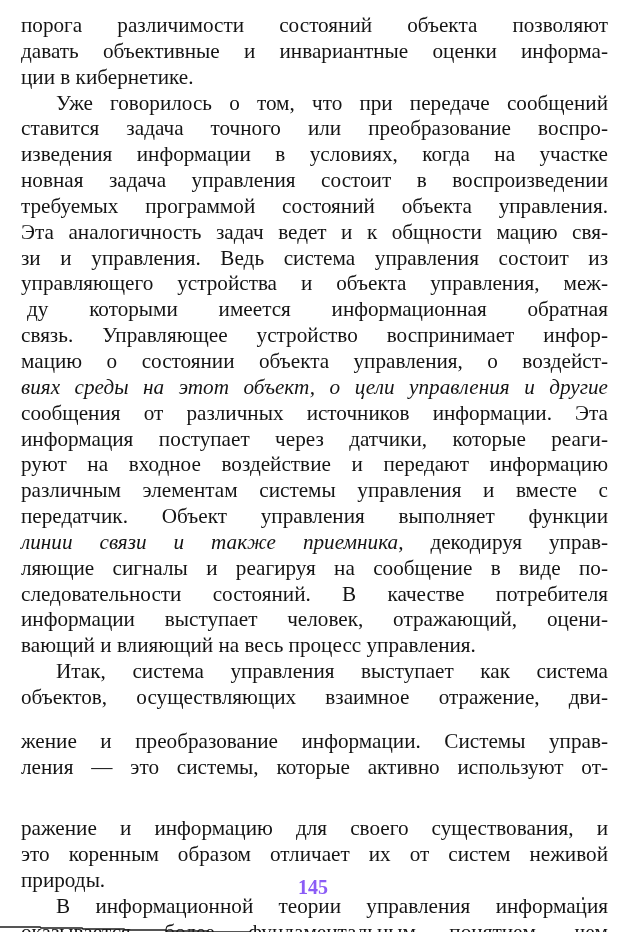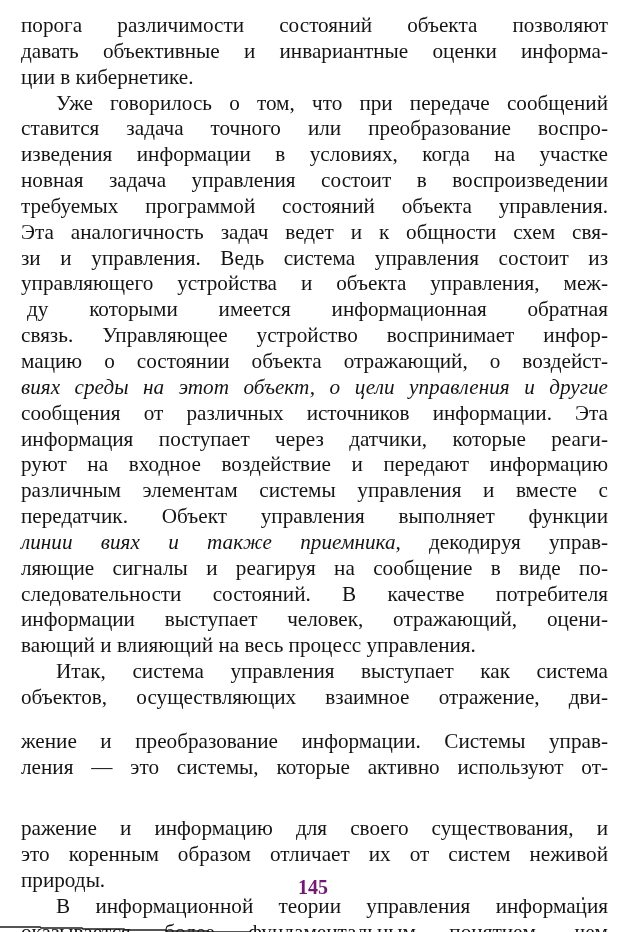--- a/index.html
+++ b/index.html
@@ -47,21 +47,21 @@
     .em {
       font-style: italic;
     }
     .page-number {
       position: absolute;
       left: 298px;
       top: 864px;
       font-family: "Liberation Serif", "DejaVu Serif", serif;
       font-size: 20px;
       font-weight: bold;
-      color: #701a75;
+      color: #8b5cf6;
     }
     .speck {
       position: absolute;
       left: 582px;
       top: 885px;
       width: 2px;
       height: 3px;
       background: #333;
       border-radius: 1px;
     }
@@ -80,33 +80,33 @@
 <div class="page">
   <div class="text-block" id="text-block">
       <div class="line" style="word-spacing: 0px;"><span>порога различимости состояний объекта позволяют</span></div>
       <div class="line" style="word-spacing: 0px;"><span>давать объективные и инвариантные оценки информа-</span></div>
       <div class="line last" style="word-spacing: 0px;"><span>ции в кибернетике.</span></div>
       <div class="line indent" style="word-spacing: 0px;"><span>Уже говорилось о том, что при передаче сообщений</span></div>
       <div class="line" style="word-spacing: 0px;"><span>ставится задача точного или преобразование воспро-</span></div>
       <div class="line" style="word-spacing: 0px;"><span>изведения информации в условиях, когда на участке</span></div>
       <div class="line" style="word-spacing: 0px;"><span>новная задача управления состоит в воспроизведении</span></div>
       <div class="line" style="word-spacing: 0px;"><span>требуемых программой состояний объекта управления.</span></div>
-      <div class="line" style="word-spacing: 0px;"><span>Эта аналогичность задач ведет и к общности схем свя-</span></div>
+      <div class="line" style="word-spacing: 0px;"><span>Эта аналогичность задач ведет и к общности мацию свя-</span></div>
       <div class="line" style="word-spacing: 0px;"><span>зи и управления. Ведь система управления состоит из</span></div>
       <div class="line" style="word-spacing: 0px;"><span>управляющего устройства и объекта управления, меж-</span></div>
       <div class="line" style="word-spacing: 0px; margin-left: 6px;"><span>ду которыми имеется информационная обратная</span></div>
       <div class="line" style="word-spacing: 0px;"><span>связь. Управляющее устройство воспринимает инфор-</span></div>
-      <div class="line" style="word-spacing: 0px;"><span>мацию о состоянии объекта отражающий, о воздейст-</span></div>
+      <div class="line" style="word-spacing: 0px;"><span>мацию о состоянии объекта управления, о воздейст-</span></div>
       <div class="line" style="word-spacing: 0px;"><span class="em">виях среды на этот объект, о цели управления и другие</span></div>
       <div class="line" style="word-spacing: 0px;"><span>сообщения от различных источников информации. Эта</span></div>
       <div class="line" style="word-spacing: 0px;"><span>информация поступает через датчики, которые реаги-</span></div>
       <div class="line" style="word-spacing: 0px;"><span>руют на входное воздействие и передают информацию</span></div>
       <div class="line" style="word-spacing: 0px;"><span>различным элементам системы управления и вместе с</span></div>
       <div class="line" style="word-spacing: 0px;"><span>передатчик. Объект управления выполняет функции</span></div>
-      <div class="line" style="word-spacing: 0px;"><span class="em">линии виях и также приемника,</span><span> декодируя управ-</span></div>
+      <div class="line" style="word-spacing: 0px;"><span class="em">линии связи и также приемника,</span><span> декодируя управ-</span></div>
       <div class="line" style="word-spacing: 0px;"><span>ляющие сигналы и реагируя на сообщение в виде по-</span></div>
       <div class="line" style="word-spacing: 0px;"><span>следовательности состояний. В качестве потребителя</span></div>
       <div class="line" style="word-spacing: 0px;"><span>информации выступает человек, отражающий, оцени-</span></div>
       <div class="line last" style="word-spacing: 0px;"><span>вающий и влияющий на весь процесс управления.</span></div>
       <div class="line indent" style="word-spacing: 0px;"><span>Итак, система управления выступает как система</span></div>
       <div class="line" style="word-spacing: 0px;"><span>объектов, осуществляющих взаимное отражение, дви-</span></div>
       <div class="line" style="word-spacing: 0px; margin-top: 18px;"><span>жение и преобразование информации. Системы управ-</span></div>
       <div class="line" style="word-spacing: 0px;"><span>ления — это системы, которые активно используют от-</span></div>
       <div class="line" style="word-spacing: 0px; margin-top: 36px;"><span>ражение и информацию для своего существования, и</span></div>
       <div class="line" style="word-spacing: 0px;"><span>это коренным образом отличает их от систем неживой</span></div>

